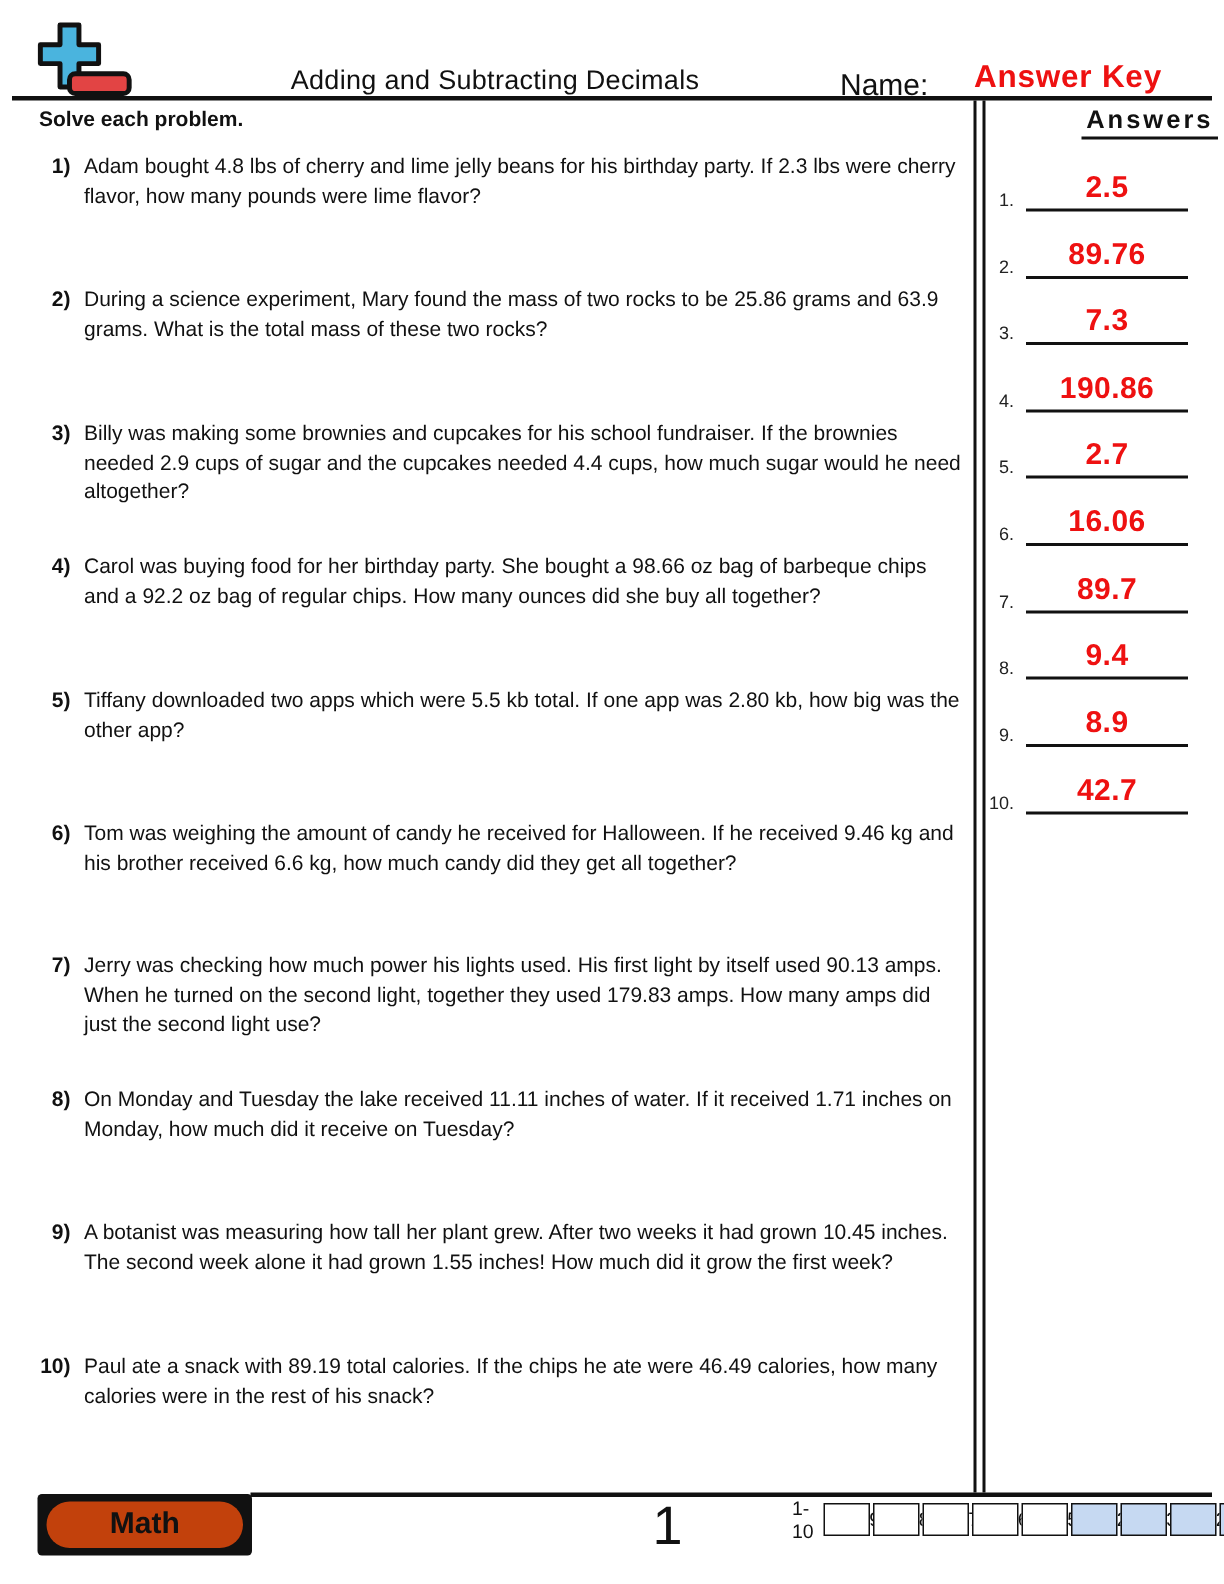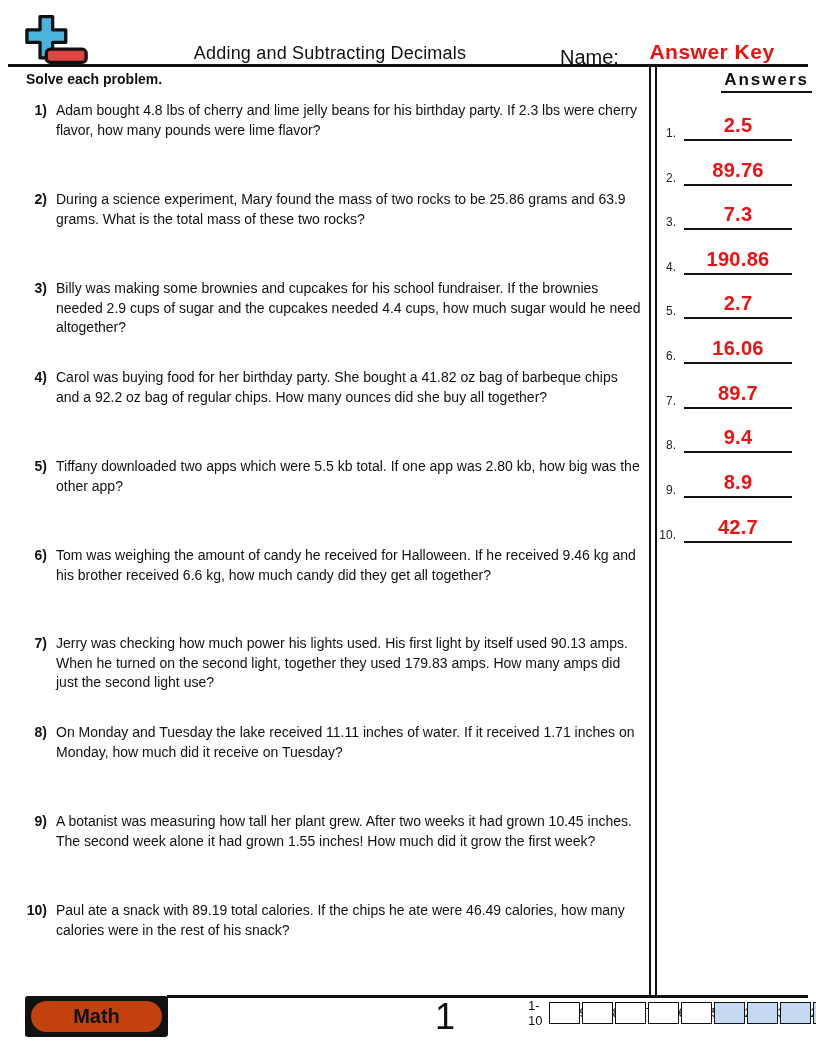--- a/index.html
+++ b/index.html
@@ -109,21 +109,21 @@
   <div class="problem" style="top:190px">
     <span class="problem-num">2)</span>
     <div class="problem-text">During a science experiment, Mary found the mass of two rocks to be 25.86 grams and 63.9 grams. What is the total mass of these two rocks?</div>
   </div>
   <div class="problem" style="top:279px">
     <span class="problem-num">3)</span>
     <div class="problem-text">Billy was making some brownies and cupcakes for his school fundraiser. If the brownies needed 2.9 cups of sugar and the cupcakes needed 4.4 cups, how much sugar would he need altogether?</div>
   </div>
   <div class="problem" style="top:368px">
     <span class="problem-num">4)</span>
-    <div class="problem-text">Carol was buying food for her birthday party. She bought a 41.82 oz bag of barbeque chips and a 92.2 oz bag of regular chips. How many ounces did she buy all together?</div>
+    <div class="problem-text">Carol was buying food for her birthday party. She bought a 98.66 oz bag of barbeque chips and a 92.2 oz bag of regular chips. How many ounces did she buy all together?</div>
   </div>
   <div class="problem" style="top:457px">
     <span class="problem-num">5)</span>
     <div class="problem-text">Tiffany downloaded two apps which were 5.5 kb total. If one app was 2.80 kb, how big was the other app?</div>
   </div>
   <div class="problem" style="top:546px">
     <span class="problem-num">6)</span>
     <div class="problem-text">Tom was weighing the amount of candy he received for Halloween. If he received 9.46 kg and his brother received 6.6 kg, how much candy did they get all together?</div>
   </div>
   <div class="problem" style="top:634px">

